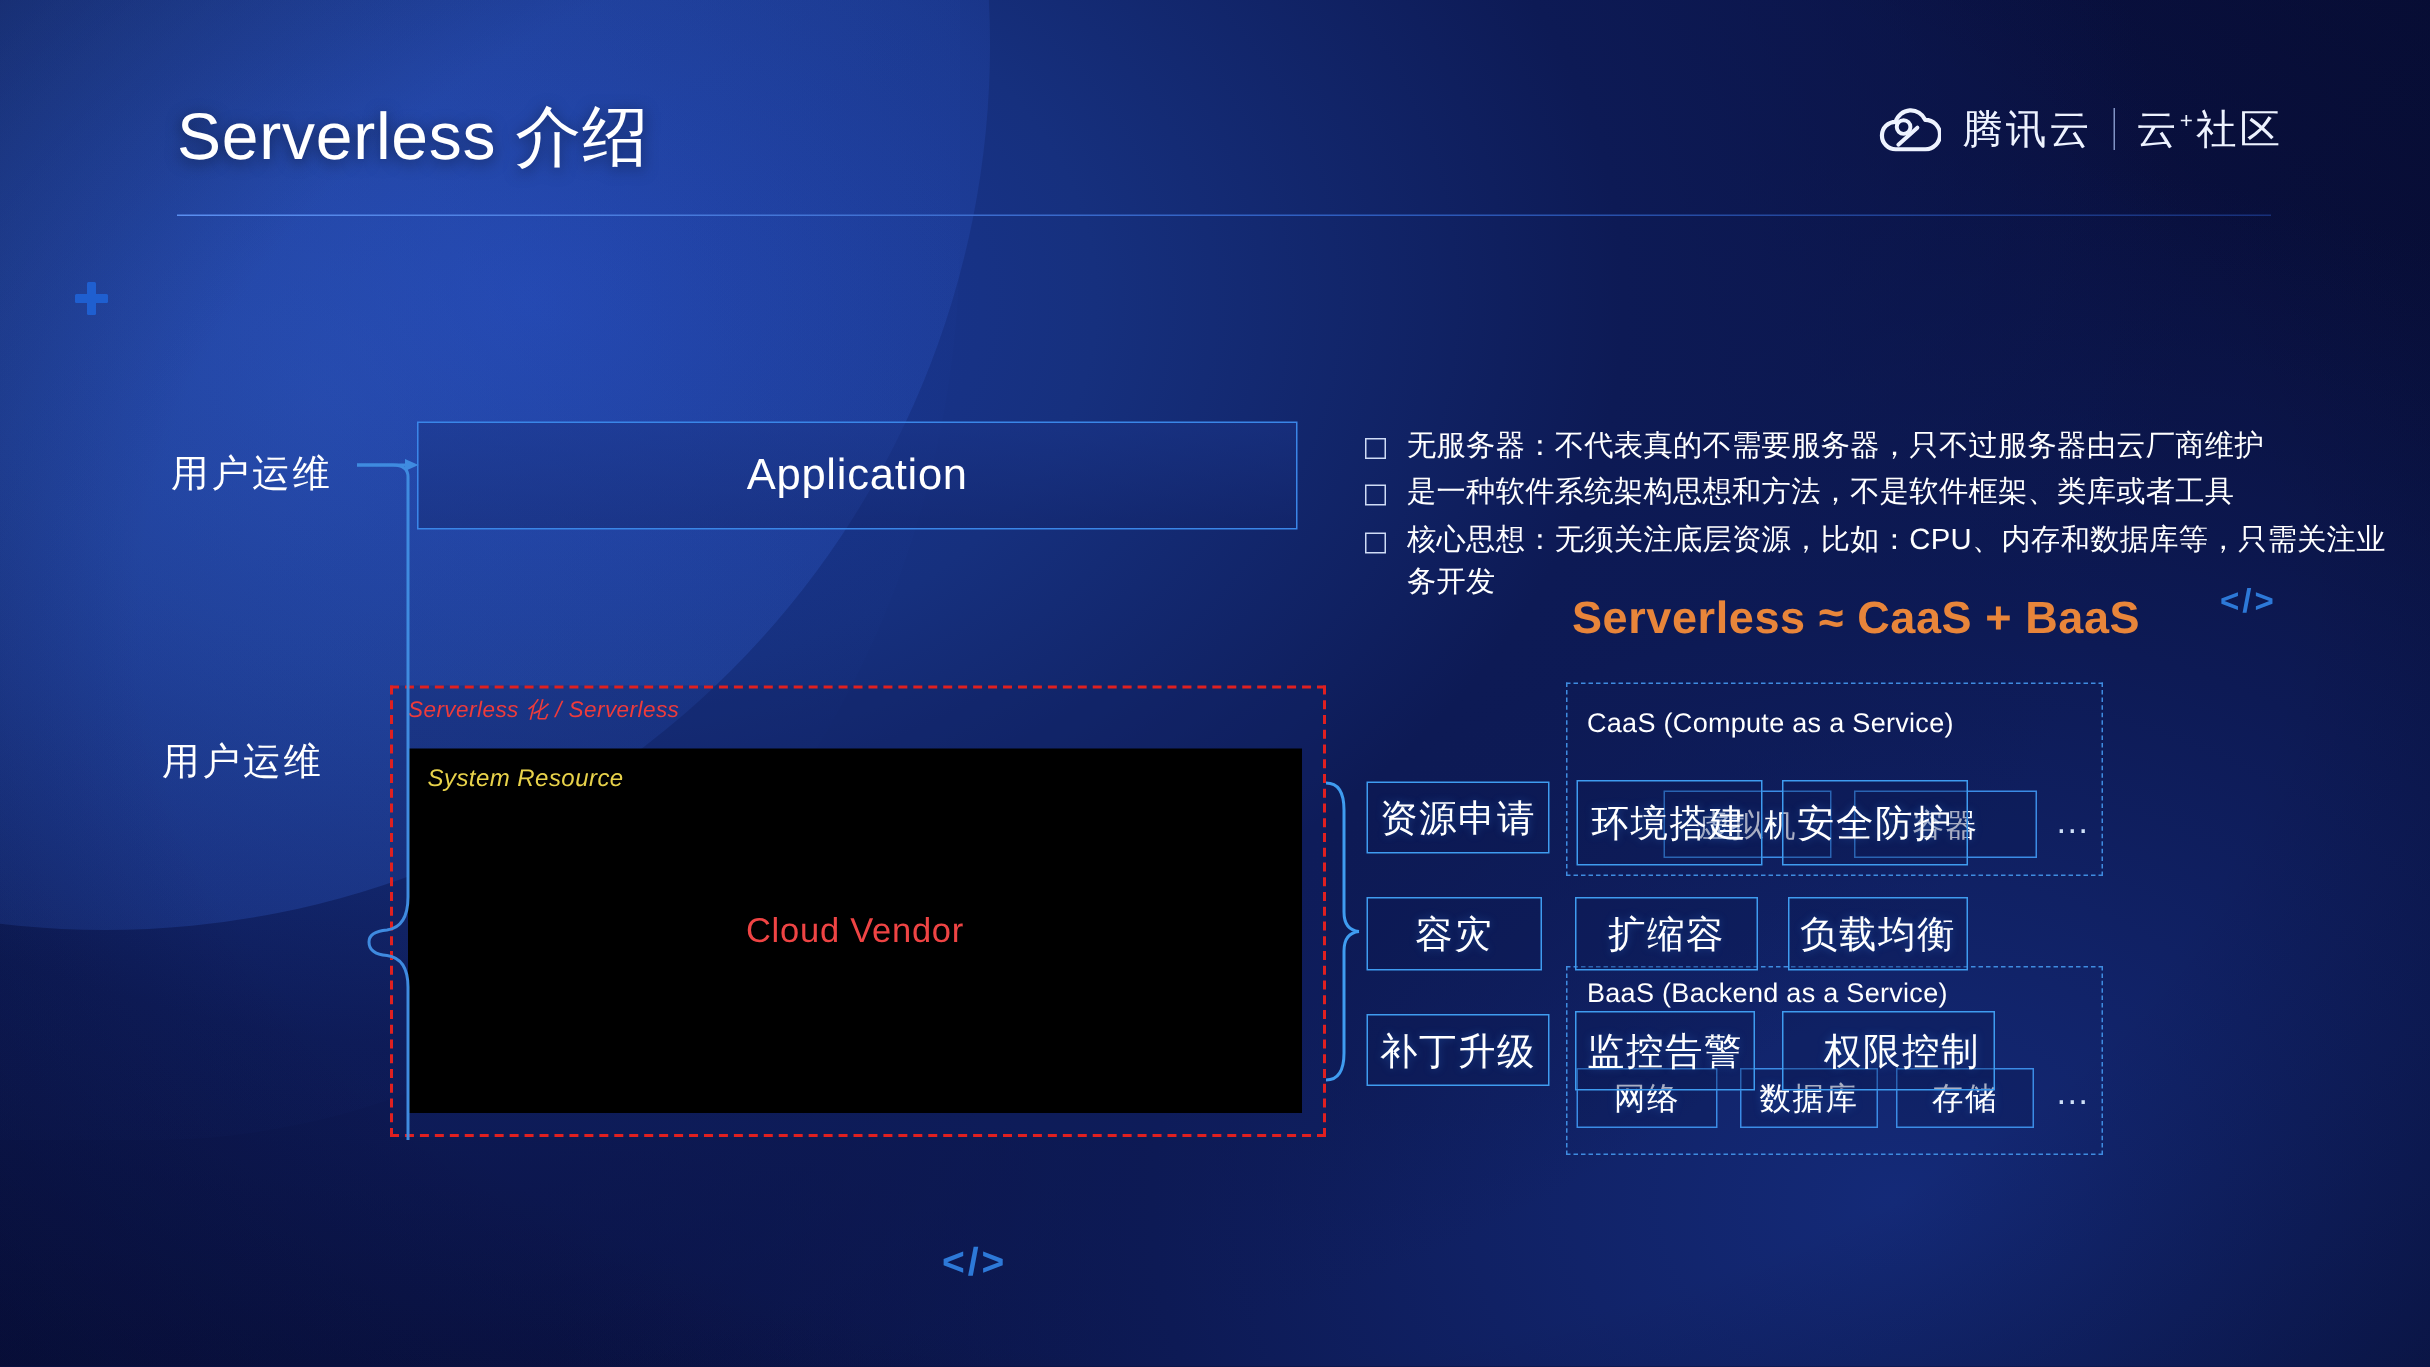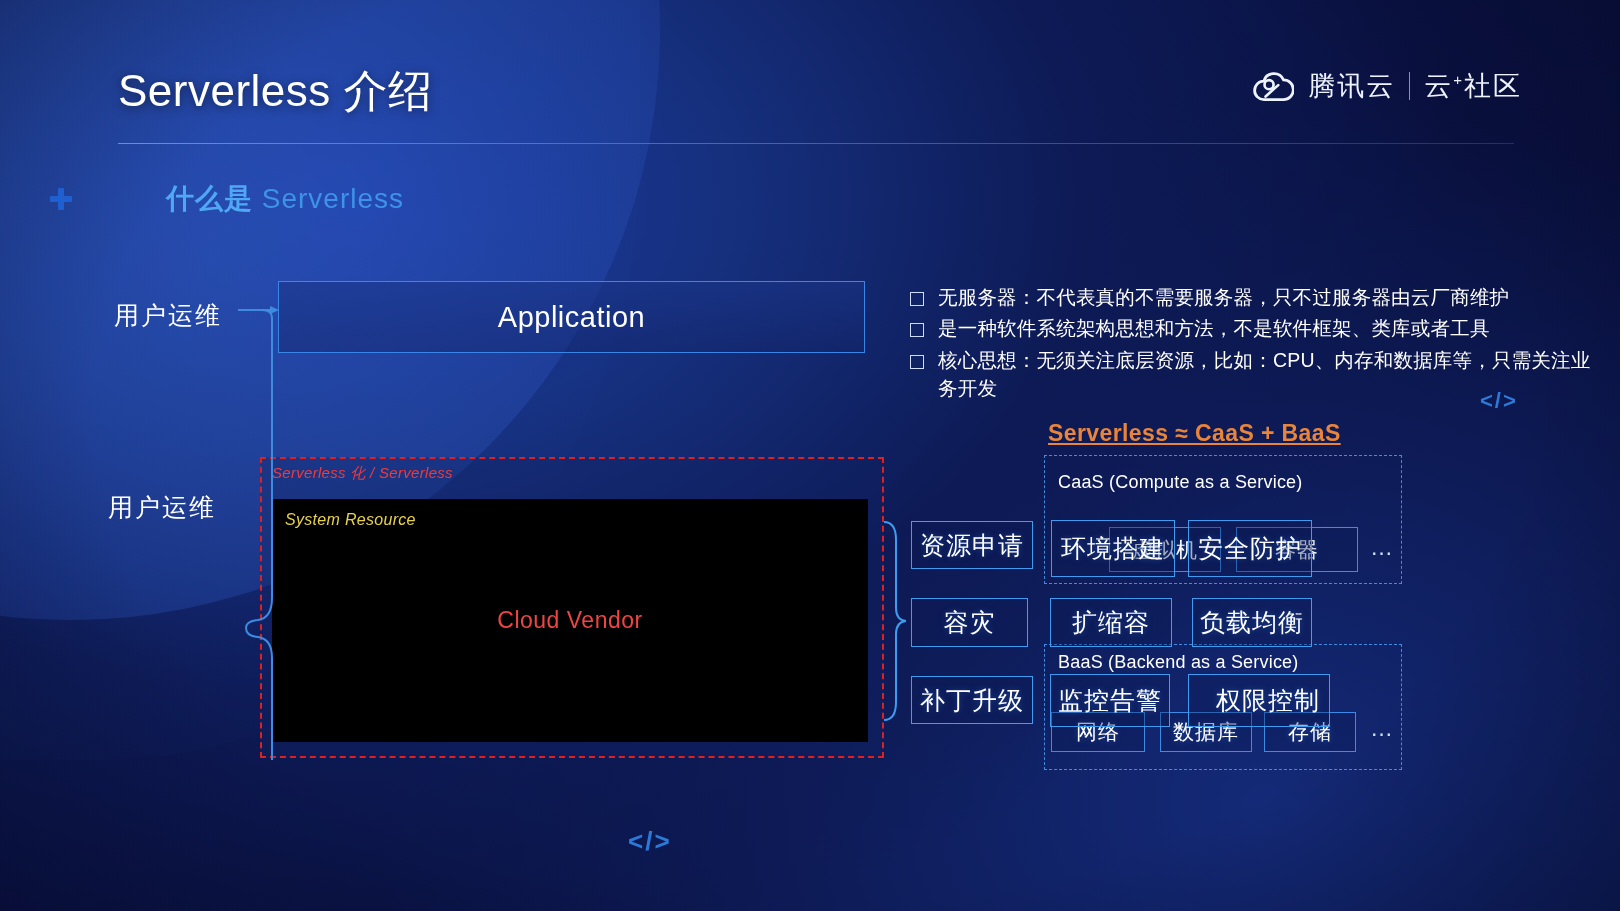--- a/index.html
+++ b/index.html
@@ -115,22 +115,22 @@
 
   
   .bullets{position:absolute;left:910px;top:283px;width:700px;}
   .bullet{display:flex;align-items:flex-start;gap:14px;margin-bottom:3px;}
   .bullet-mark{
     width:12px;height:12px;border:1.6px solid #cfdcf6;margin-top:9px;flex:0 0 auto;background:transparent;
   }
   .bullet-txt{font-size:19.5px;line-height:1.45;color:#ffffff;letter-spacing:.2px;}
 
   .approx{
-    position:absolute;left:1048px;top:420px;
-    font-size:23px;color:#e8853a;font-weight:600;letter-spacing:.4px;text-decoration:underline;
+    position:absolute;left:1048px;top:396px;
+    font-size:30px;color:#e8853a;font-weight:600;letter-spacing:.4px;
   }
 
   
   .caas-zone{
     position:absolute;left:1044px;top:455px;width:356px;height:127px;
     border:1.6px dashed #3f8be0;
   }
   .baas-zone{
     position:absolute;left:1044px;top:644px;width:356px;height:124px;
     border:1.6px dashed #3f8be0;
@@ -199,21 +199,20 @@
       <path d="M15.5 29 L30 16" fill="none" stroke="#eef3ff" stroke-width="3" stroke-linecap="round"></path>
       <circle cx="19.5" cy="15.5" r="5.2" fill="none" stroke="#eef3ff" stroke-width="3"></circle>
     </svg>
     <span class="logo-text">腾讯云</span>
     <span class="logo-sep"></span>
     <span class="logo-text2"><span>云</span><span class="logo-sup">+</span><span>社区</span></span>
   </div>
 
   <div class="plus-deco"></div>
 
-  <div class="subtitle"><span>什么是 </span><span class="en">Serverless</span></div>
 
   <div class="code-deco c1">&lt;/&gt;</div>
   <div class="code-deco c2">&lt;/&gt;</div>
 
   <div class="lbl-ops1">用户运维</div>
   <div class="lbl-ops2">用户运维</div>
 
   <div class="app-box">
     <span>Application</span>
   </div>

